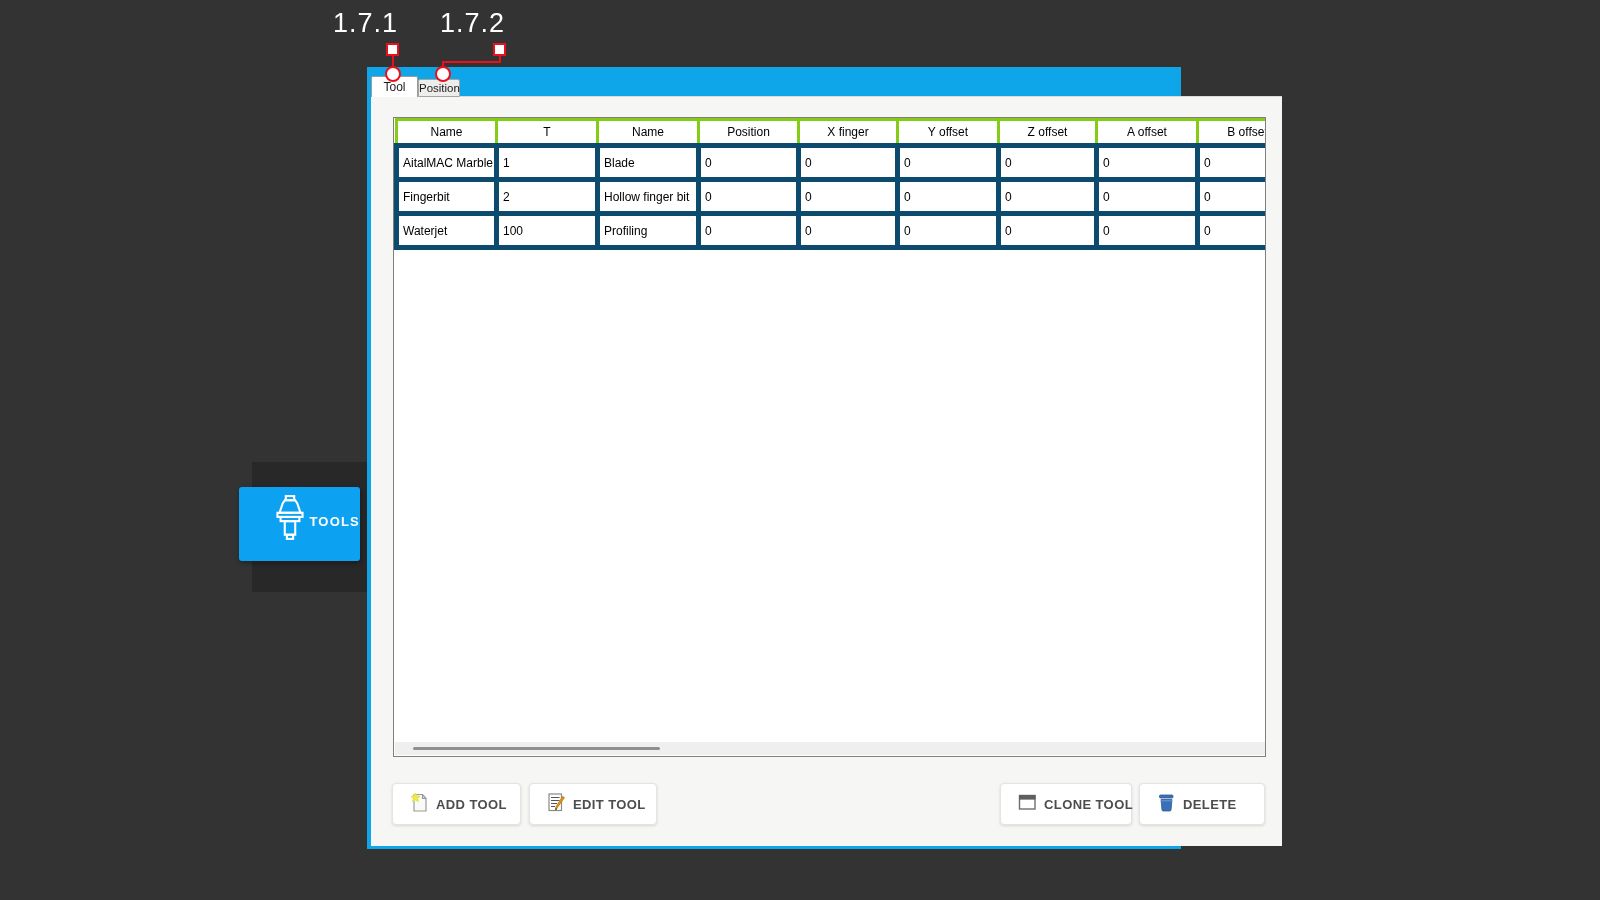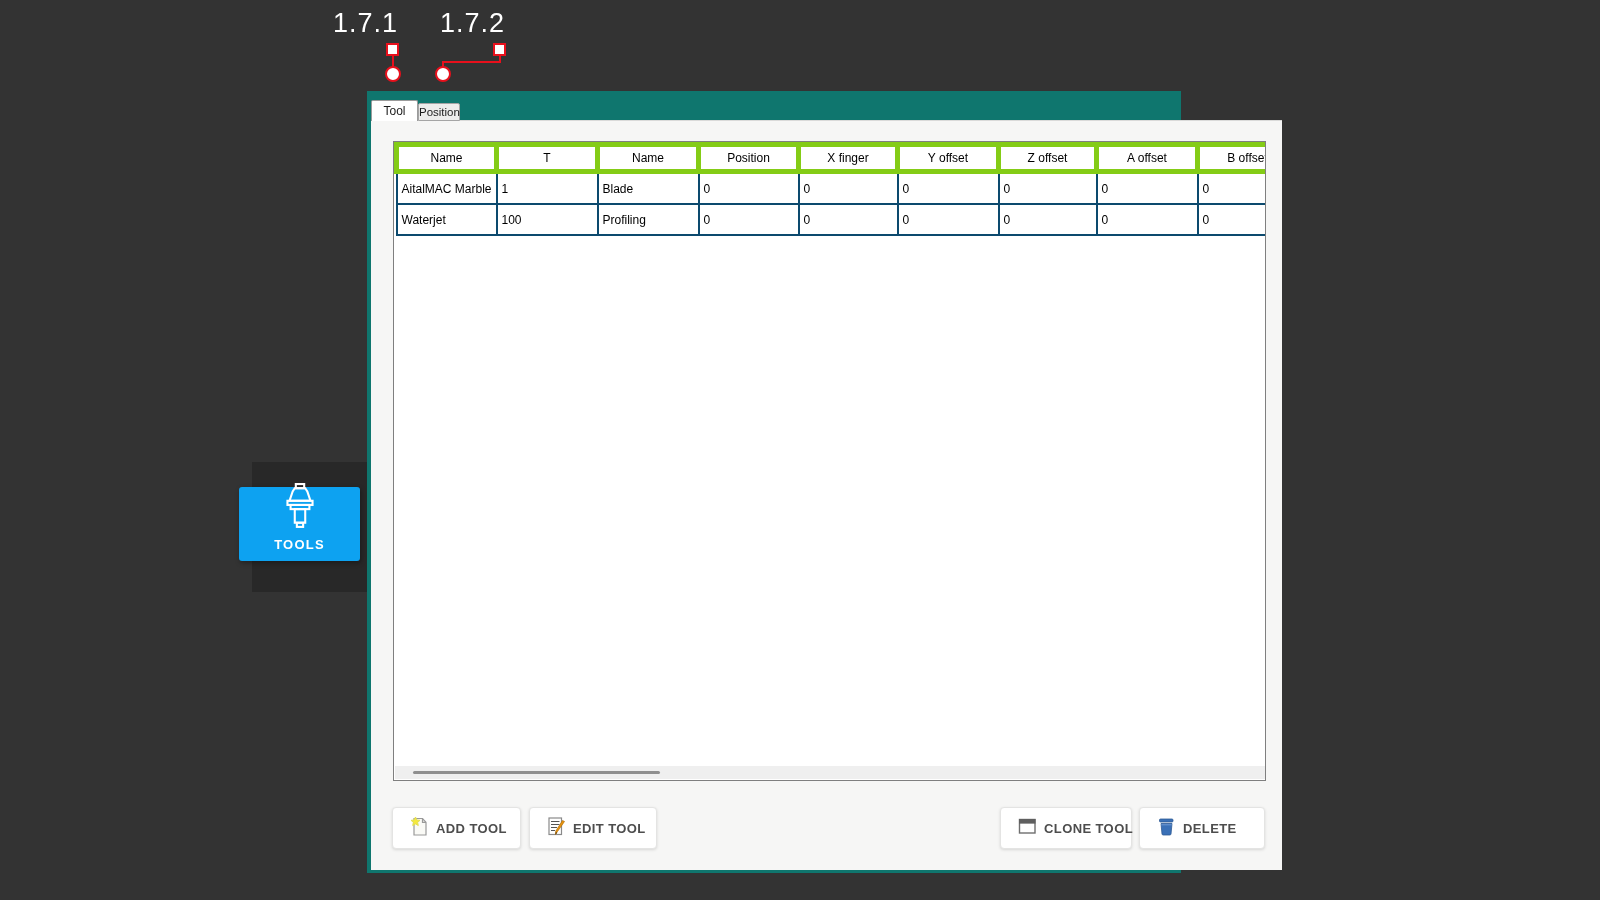--- a/index.html
+++ b/index.html
@@ -19,42 +19,42 @@
   #ann2-line-h{left:442px;top:61px;width:59px;height:2px;}
   #ann2-line-v2{left:442px;top:61px;width:2px;height:7px;}
   .ann-circle{position:absolute;top:66px;width:16px;height:16px;box-sizing:border-box;
               border:2px solid #e8101c;border-radius:50%;background:#ffffff;z-index:30;}
   #ann1-circle{left:385px;} #ann2-circle{left:435px;}
 
   
   #tools-shadow{position:absolute;left:252px;top:462px;width:115px;height:130px;background:#282828;}
   #tools-button{position:absolute;left:239px;top:487px;width:121px;height:74px;background:#0da2f1;
                 border-radius:3px;box-shadow:1px 2px 5px rgba(0,0,0,.35);cursor:pointer;
-                display:flex;flex-direction:column;align-items:center;justify-content:flex-end;
+                display:flex;flex-direction:row;align-items:center;justify-content:flex-end;
                 padding-bottom:9px;box-sizing:border-box;z-index:5;}
   #tools-label{color:#ffffff;font-size:13px;font-weight:700;letter-spacing:1.2px;margin-top:4px;}
 
   
-  #panel{position:absolute;left:367px;top:67px;width:814px;height:782px;background:#0f766e;margin-top:24px;}
+  #panel{position:absolute;left:367px;top:67px;width:814px;height:782px;background:#0ea5e9;}
   #tabpage{position:absolute;left:4px;top:29px;width:911px;height:749px;background:#f6f6f5;
            border-top:1px solid #dadad9;}
   .tab{position:absolute;box-sizing:border-box;text-align:center;font-size:12px;color:#1c1c1c;
        cursor:pointer;}
   #tab-tool{left:4px;top:9px;width:47px;height:21px;background:#ffffff;z-index:3;
             border:1px solid #9b9b9b;border-bottom:none;border-radius:2px 2px 0 0;line-height:20px;}
   #tab-position{left:51px;top:12px;width:42px;height:18px;background:#ededec;z-index:2;
             border:1px solid #a5a5a5;border-radius:2px 2px 0 0;line-height:16px;font-size:11.5px;}
 
   
   #grid-wrap{position:absolute;left:26px;top:50px;width:873px;height:640px;box-sizing:border-box;
              border:1px solid #7f7f7f;background:#ffffff;overflow:hidden;}
   table.grid{border-collapse:collapse;table-layout:fixed;width:901px;font-size:12px;color:#000;}
-  table.grid th{height:22px;font-weight:400;text-align:center;border:5px solid #84cc16;
+  table.grid th{height:22px;font-weight:400;text-align:center;border:3px solid #84cc16;
                 padding:0 2px;overflow:hidden;white-space:nowrap;}
-  table.grid td{height:29px;border:2px solid #0c4a6e;padding:0 0 0 4px;overflow:hidden;
+  table.grid td{height:29px;border:5px solid #0c4a6e;padding:0 0 0 4px;overflow:hidden;
                 white-space:nowrap;cursor:default;}
   
   #hscroll{position:absolute;left:1px;bottom:1px;width:870px;height:13px;background:#efefef;}
   #hscroll-thumb{position:absolute;left:18px;top:5px;width:247px;height:3px;background:#8f8f8f;
                  border-radius:2px;cursor:pointer;}
 
   
   .action-btn{position:absolute;top:716px;height:42px;background:#ffffff;border:1px solid #e4e4e3;
               border-radius:4px;box-shadow:0 1px 3px rgba(0,0,0,.13);cursor:pointer;
               display:flex;align-items:center;gap:5px;padding:0 15px;box-sizing:border-box;
@@ -131,20 +131,31 @@
             <td>1</td>
             <td>Blade</td>
             <td>0</td>
             <td>0</td>
             <td>0</td>
             <td>0</td>
             <td>0</td>
             <td>0</td>
           </tr>
           <tr>
+            <td>Fingerbit</td>
+            <td>2</td>
+            <td>Hollow finger bit</td>
+            <td>0</td>
+            <td>0</td>
+            <td>0</td>
+            <td>0</td>
+            <td>0</td>
+            <td>0</td>
+          </tr>
+          <tr>
             <td>Waterjet</td>
             <td>100</td>
             <td>Profiling</td>
             <td>0</td>
             <td>0</td>
             <td>0</td>
             <td>0</td>
             <td>0</td>
             <td>0</td>
           </tr>

